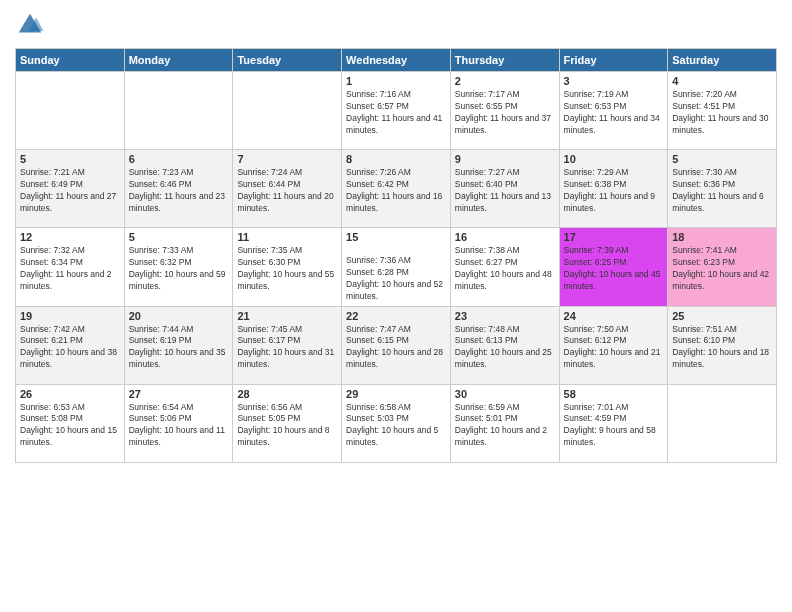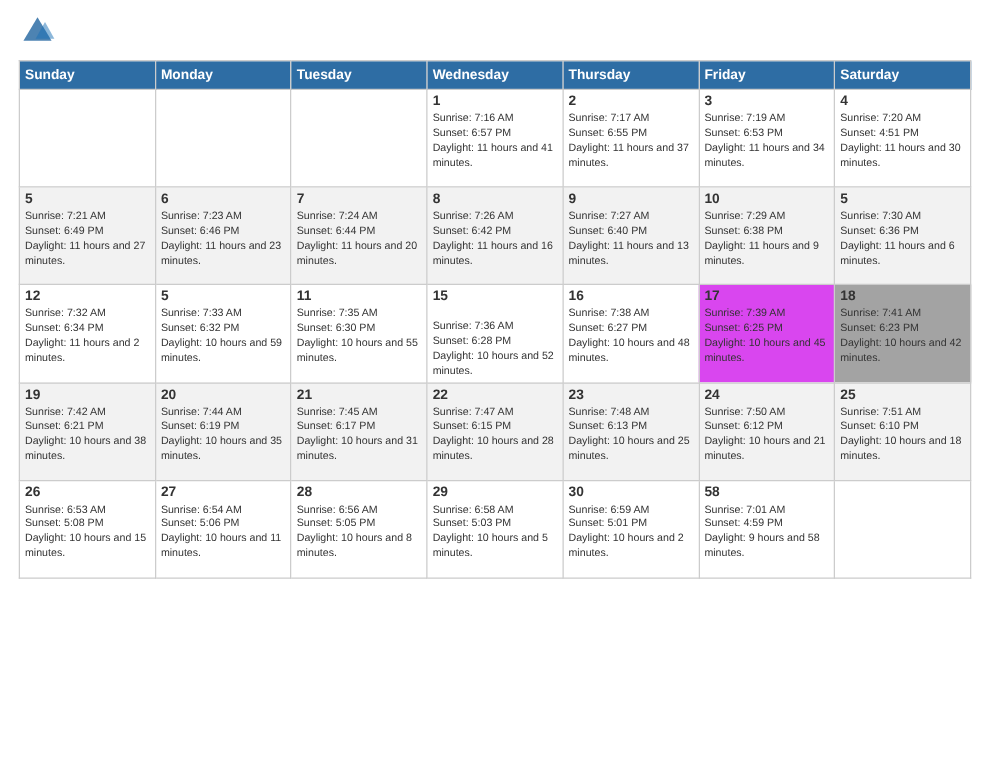--- a/index.html
+++ b/index.html
@@ -237,21 +237,21 @@
             <div class="day-info" style="white-space: pre-line;">Sunrise: 7:38 AM
 Sunset: 6:27 PM
 Daylight: 10 hours and 48 minutes.</div>
           </td>
           <td style="background-color: #d946ef;">
             <div class="day-number">17</div>
             <div class="day-info" style="white-space: pre-line;">Sunrise: 7:39 AM
 Sunset: 6:25 PM
 Daylight: 10 hours and 45 minutes.</div>
           </td>
-          <td style="background-color: #a3a3a3;">
+          <td style="background-color: #f9a8d4;">
             <div class="day-number">18</div>
             <div class="day-info" style="white-space: pre-line;">Sunrise: 7:41 AM
 Sunset: 6:23 PM
 Daylight: 10 hours and 42 minutes.</div>
           </td>
         </tr>
         <tr>
           <td style="background-color: rgb(242, 242, 242);">
             <div class="day-number">19</div>
             <div class="day-info" style="white-space: pre-line;">Sunrise: 7:42 AM

